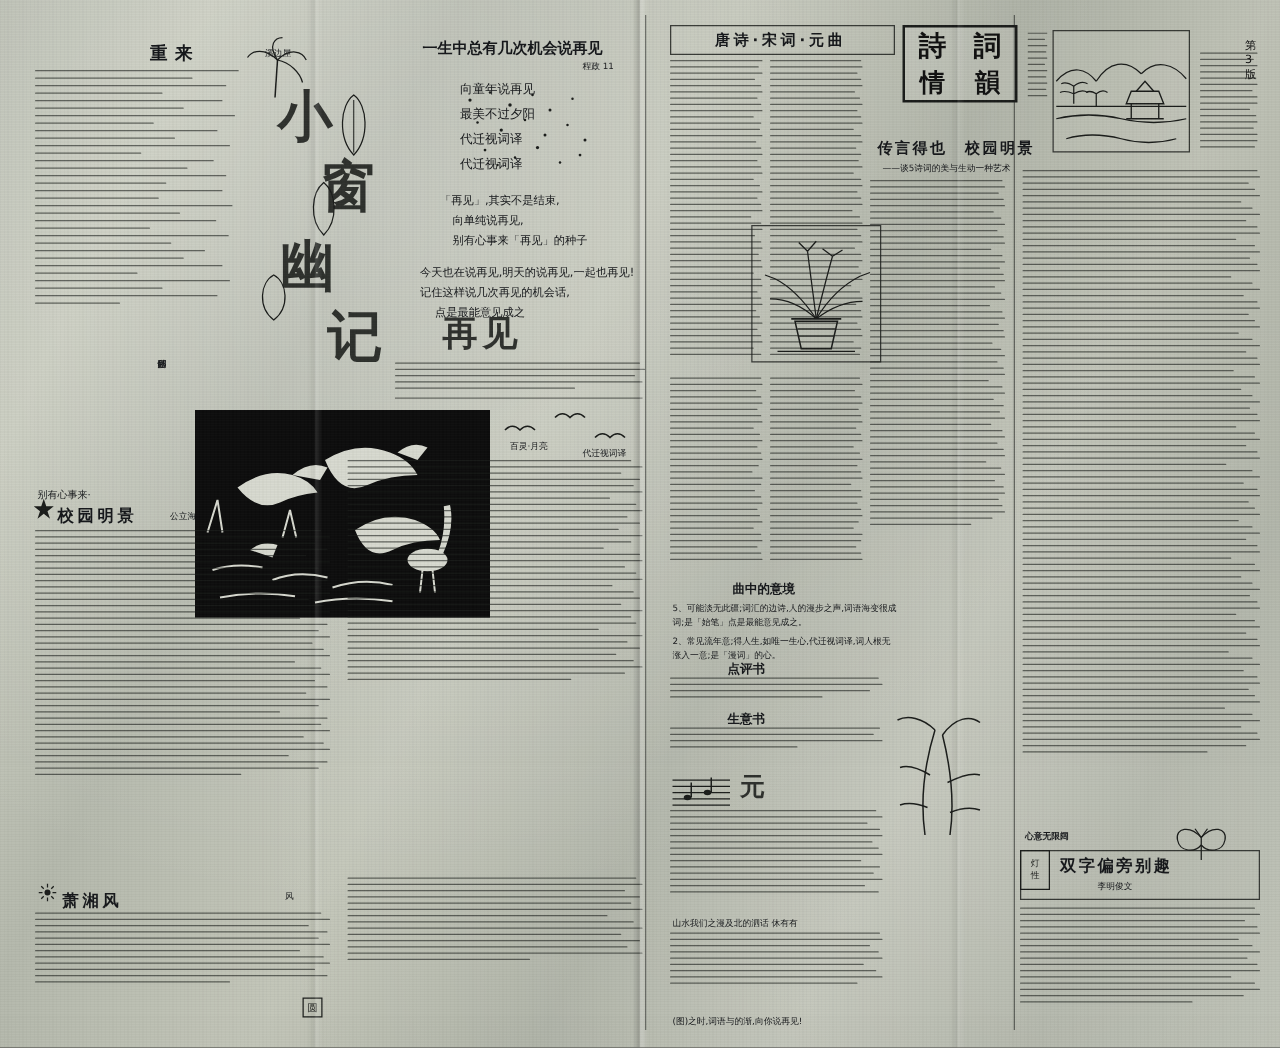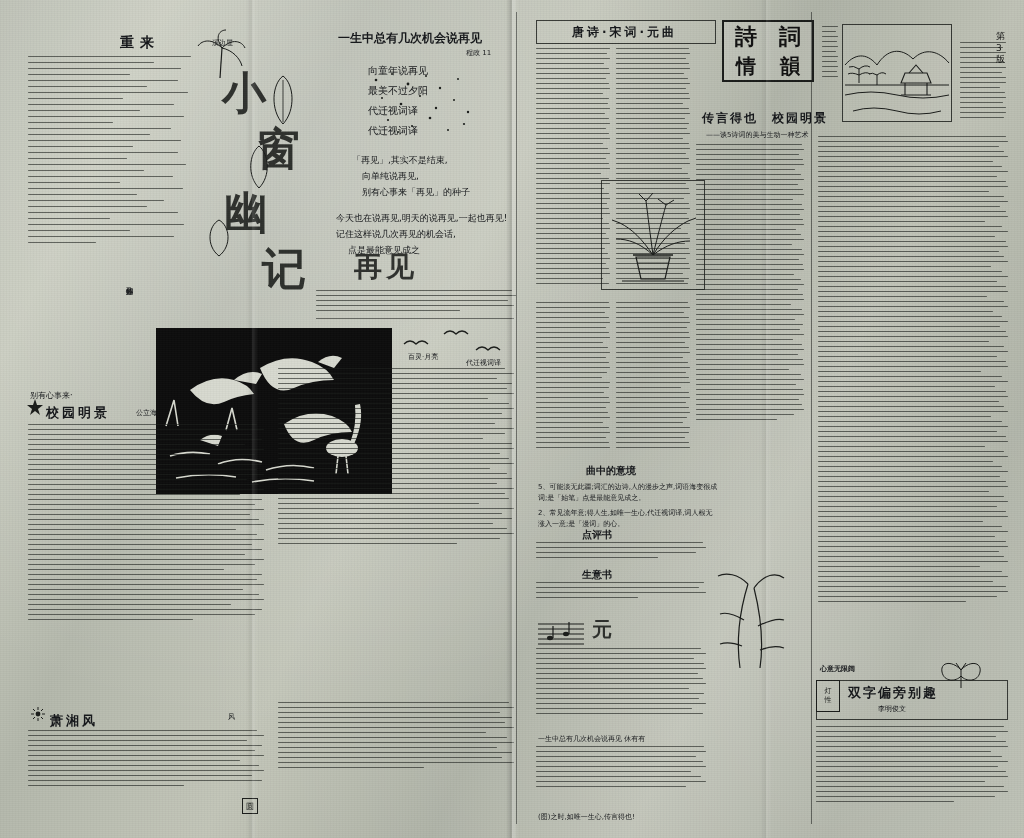--- a/index.html
+++ b/index.html
@@ -727,33 +727,33 @@
         <div class="ln" style="width:98%"></div>
           <div class="ln" style="width:100%"></div>
         <div class="ln" style="width:90%"></div>
           <div class="ln" style="width:99%"></div>
         <div class="ln" style="width:96%"></div>
           <div class="ln" style="width:100%"></div>
         <div class="ln" style="width:92%"></div>
           <div class="ln" style="width:98%"></div>
       </div>
 
-      <div class="label sml" style="left:522px; top:722px;">一生中总有几次机会说再见    休有有</div>
+      <div class="label sml" style="left:522px; top:722px;">山水我们之漫及北的泗话    休有有</div>
       <div class="ink dense" style="left:520px; top:734px; width:170px;">
         <div class="ln" style="width:99%"></div>
           <div class="ln" style="width:100%"></div>
         <div class="ln" style="width:94%"></div>
           <div class="ln" style="width:98%"></div>
         <div class="ln" style="width:100%"></div>
           <div class="ln" style="width:91%"></div>
         <div class="ln" style="width:97%"></div>
           <div class="ln" style="width:100%"></div>
         <div class="ln" style="width:88%"></div>
       </div>
-      <div class="label sml" style="left:522px; top:800px;">(图)之时,如唯一生心,传言得也!</div>
+      <div class="label sml" style="left:522px; top:800px;">(图)之时,词语与的渐,向你说再见!</div>
 
       <svg class="ink" style="left:698px; top:548px;" width="74" height="110" viewBox="0 0 74 110">
         <g stroke="#1a1c1a" fill="none" stroke-width="1.2">
           <path d="M26 108 C22 80, 26 50, 34 24"></path>
           <path d="M46 108 C50 80, 46 52, 40 28"></path>
           <path d="M34 24 C24 14, 12 12, 4 16"></path>
           <path d="M40 28 C50 14, 62 12, 70 18"></path>
           <path d="M30 60 C20 54, 12 52, 6 54"></path>
           <path d="M44 66 C56 60, 64 58, 70 60"></path>
           <path d="M28 86 C18 82, 12 82, 6 84"></path>

